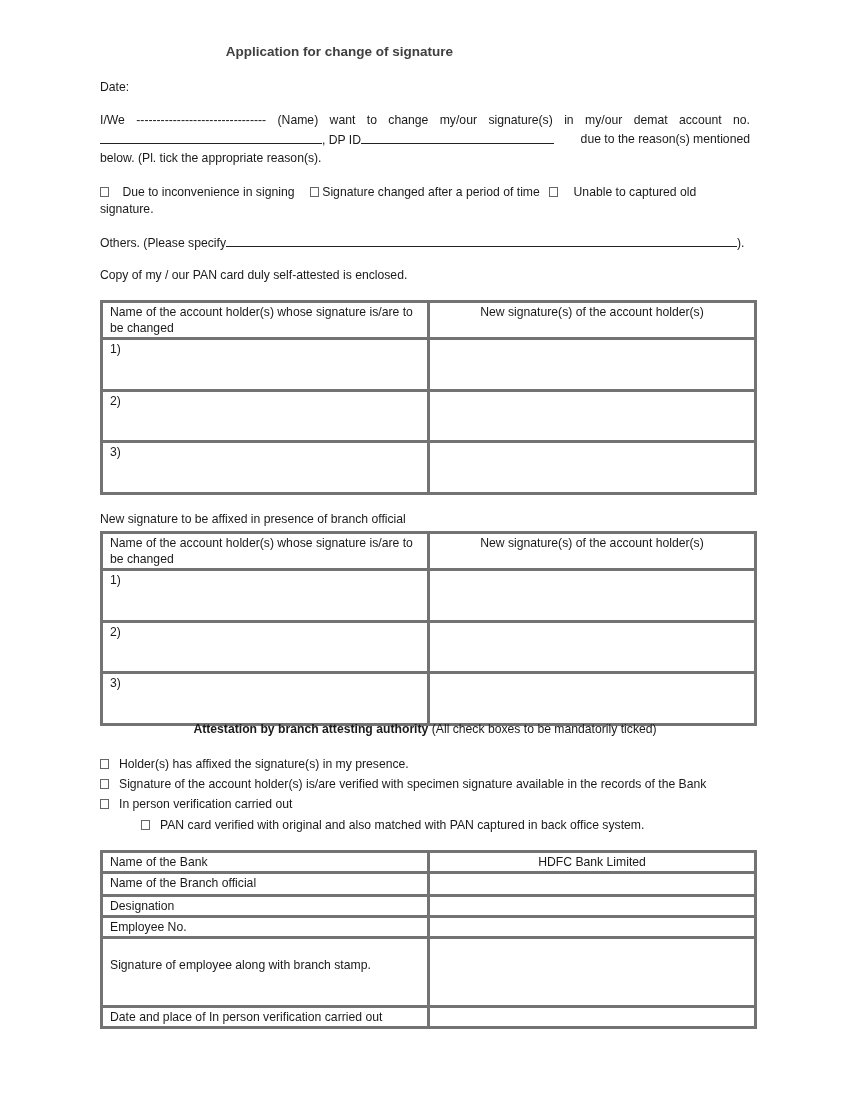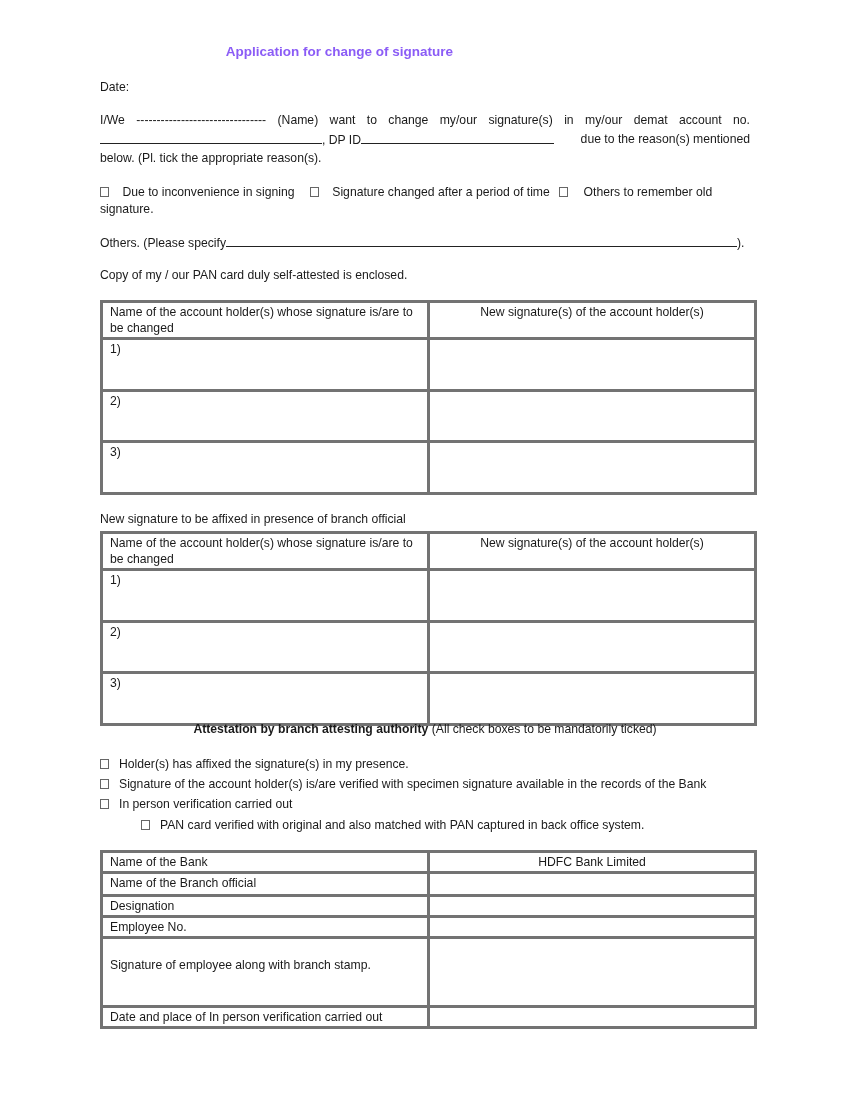--- a/index.html
+++ b/index.html
@@ -4,21 +4,21 @@
 <style>
   html, body { margin: 0; padding: 0; background: #ffffff; }
   body {
     width: 850px; height: 1100px; position: relative; overflow: hidden;
     font-family: "Liberation Sans", "DejaVu Sans", sans-serif;
     font-size: 12.2px; color: #1a1a1a;
   }
   .abs { position: absolute; }
   .title {
     left: 0; width: 679px; top: 44px; text-align: center;
-    font-weight: bold; font-size: 13.5px; color: #8b5cf6;
+    font-weight: bold; font-size: 13.5px; color: #404040;
   }
   .line { left: 100px; width: 650px; white-space: nowrap; }
   .justify { text-align: justify; text-align-last: justify; }
   .blank { display: inline-block; border-bottom: 1px solid #222; height: 11px; vertical-align: baseline; }
   .cb {
     display: inline-block; width: 7px; height: 8px; border: 1px solid #666;
     vertical-align: -1px; background: #fff;
   }
   table.grid {
     position: absolute; left: 100px; width: 657px;
@@ -52,23 +52,23 @@
   <span class="blank" style="width:222px;"></span><span>, DP ID</span><span class="blank" style="width:193px;"></span>
   <span style="position:absolute; right:0;">due to the reason(s) mentioned</span>
 </div>
 
 <div class="abs line" style="top:151px;">below. (Pl. tick the appropriate reason(s).</div>
 
 <div class="abs line" style="top:185px;">
   <span class="cb"></span>
   <span style="margin-left:10px;">Due to inconvenience in signing</span>
   <span class="cb" style="margin-left:12px;"></span>
-  <span style="margin-left:10px;">Signature changed after a period of time</span>
+  <span style="">Signature changed after a period of time</span>
   <span class="cb" style="margin-left:6px;"></span>
-  <span style="margin-left:12px;">Others to remember old</span>
+  <span style="margin-left:12px;">Unable to captured old</span>
 </div>
 <div class="abs line" style="top:202px;">signature.</div>
 
 <div class="abs line" style="top:235px;">
   <span>Others. (Please specify</span><span class="blank" style="width:511px;"></span><span>).</span>
 </div>
 
 <div class="abs line" style="top:268px;">Copy of my / our PAN card duly self-attested is enclosed.</div>
 
 <table class="grid" style="top:300px;">

